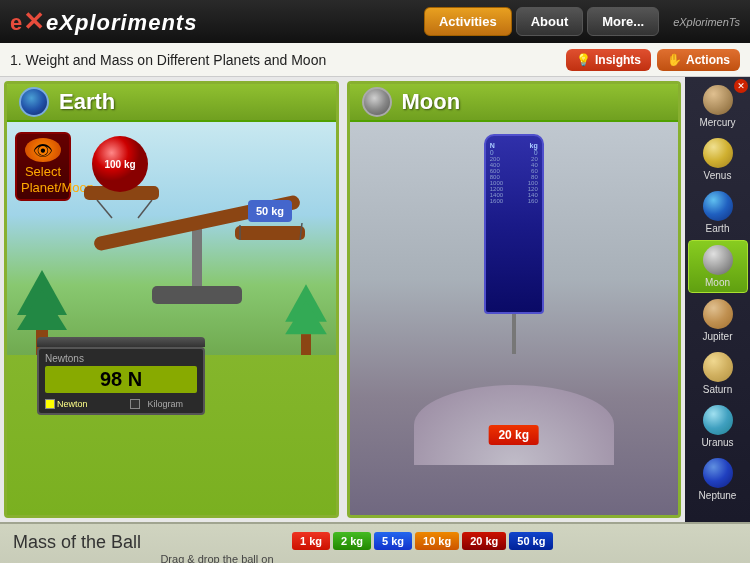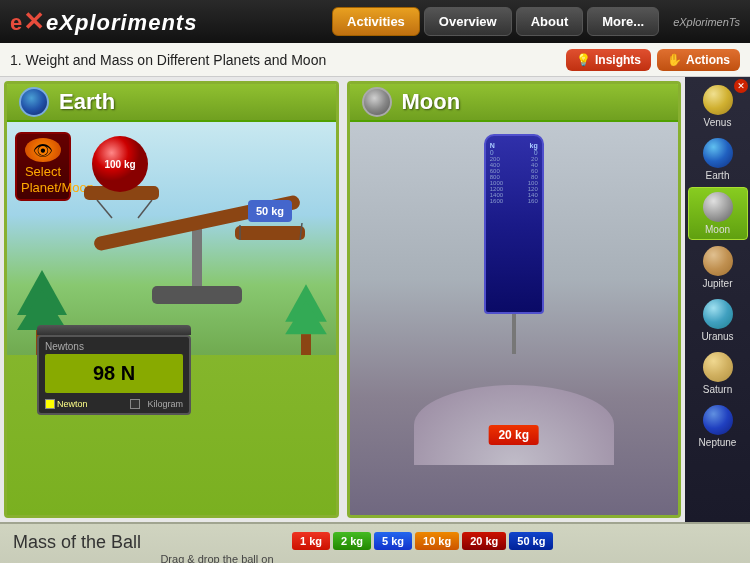--- a/index.html
+++ b/index.html
@@ -154,21 +154,21 @@
       bottom: 160px;
       background: linear-gradient(to bottom, #c8e8f0 0%, #a0d4e8 40%, #88c870 70%, #70aa50 100%);
       overflow: hidden;
     }
 
     
     .digital-scale {
       position: absolute;
       bottom: 100px;
       left: 30px;
-      width: 154px;
+      width: 168px;
     }
     .scale-platform {
       background: linear-gradient(to bottom, #555, #333);
       height: 10px;
       border-radius: 4px 4px 0 0;
     }
     .scale-display {
       background: #2a2a2a;
       border: 2px solid #555;
       border-radius: 4px;
@@ -196,21 +196,21 @@
       height: 10px;
       border: 1px solid #888;
       background: #333;
       display: inline-block;
     }
     .scale-value {
       background: #88aa00;
       color: #000;
       font-size: 20px;
       font-weight: bold;
-      padding: 8px 6px;
+      padding: 2px 6px;
       border-radius: 2px;
       text-align: center;
     }
 
     
     .weight-10kg {
       position: absolute;
       bottom: 112px;
       left: 60px;
       background: linear-gradient(to bottom, #ee8800, #cc6600);
@@ -434,21 +434,20 @@
   </style>
 </head>
 <body>
 
 <div class="top-nav">
   <div class="logo">
     <span class="e">e</span><span style="color:#e74c3c;font-size:26px;font-style:normal;">✕</span><span style="color:#fff;font-style:italic;">eXploriments</span>
   </div>
   <div class="nav-buttons">
     <button class="nav-btn active">Activities</button>
-    <button class="nav-btn inactive">Overview</button>
     <button class="nav-btn about">About</button>
     <button class="nav-btn more">More...</button>
   </div>
   <div class="top-right-logo" style="position:static;margin-left:4px;">
     <span>eXplorimenTs</span>
   </div>
 </div>
 
 <div class="subtitle-bar">
   <span class="subtitle-text">1. Weight and Mass on Different Planets and Moon</span>
@@ -608,42 +607,46 @@
       </div>
       <div class="nm-pole"></div>
     </div>
 
     <div class="weight-20kg">20 kg</div>
   </div>
 
   <div class="sidebar">
     <div class="sidebar-close">✕</div>
     <div class="sidebar-item">
+      <div class="planet-ball ball-mercury"></div>
+      <span>Mercury</span>
+    </div>
+    <div class="sidebar-item">
       <div class="planet-ball ball-venus"></div>
       <span>Venus</span>
     </div>
     <div class="sidebar-item">
       <div class="planet-ball ball-earth-s"></div>
       <span>Earth</span>
     </div>
     <div class="sidebar-item active">
       <div class="planet-ball ball-moon-s"></div>
       <span>Moon</span>
     </div>
     <div class="sidebar-item">
       <div class="planet-ball ball-jupiter"></div>
       <span>Jupiter</span>
     </div>
     <div class="sidebar-item">
+      <div class="planet-ball ball-saturn"></div>
+      <span>Saturn</span>
+    </div>
+    <div class="sidebar-item">
       <div class="planet-ball ball-uranus"></div>
       <span>Uranus</span>
-    </div>
-    <div class="sidebar-item">
-      <div class="planet-ball ball-saturn"></div>
-      <span>Saturn</span>
     </div>
     <div class="sidebar-item">
       <div class="planet-ball ball-neptune"></div>
       <span>Neptune</span>
     </div>
 
   </div>
 </div>
 
 <div class="bottom-controls">

